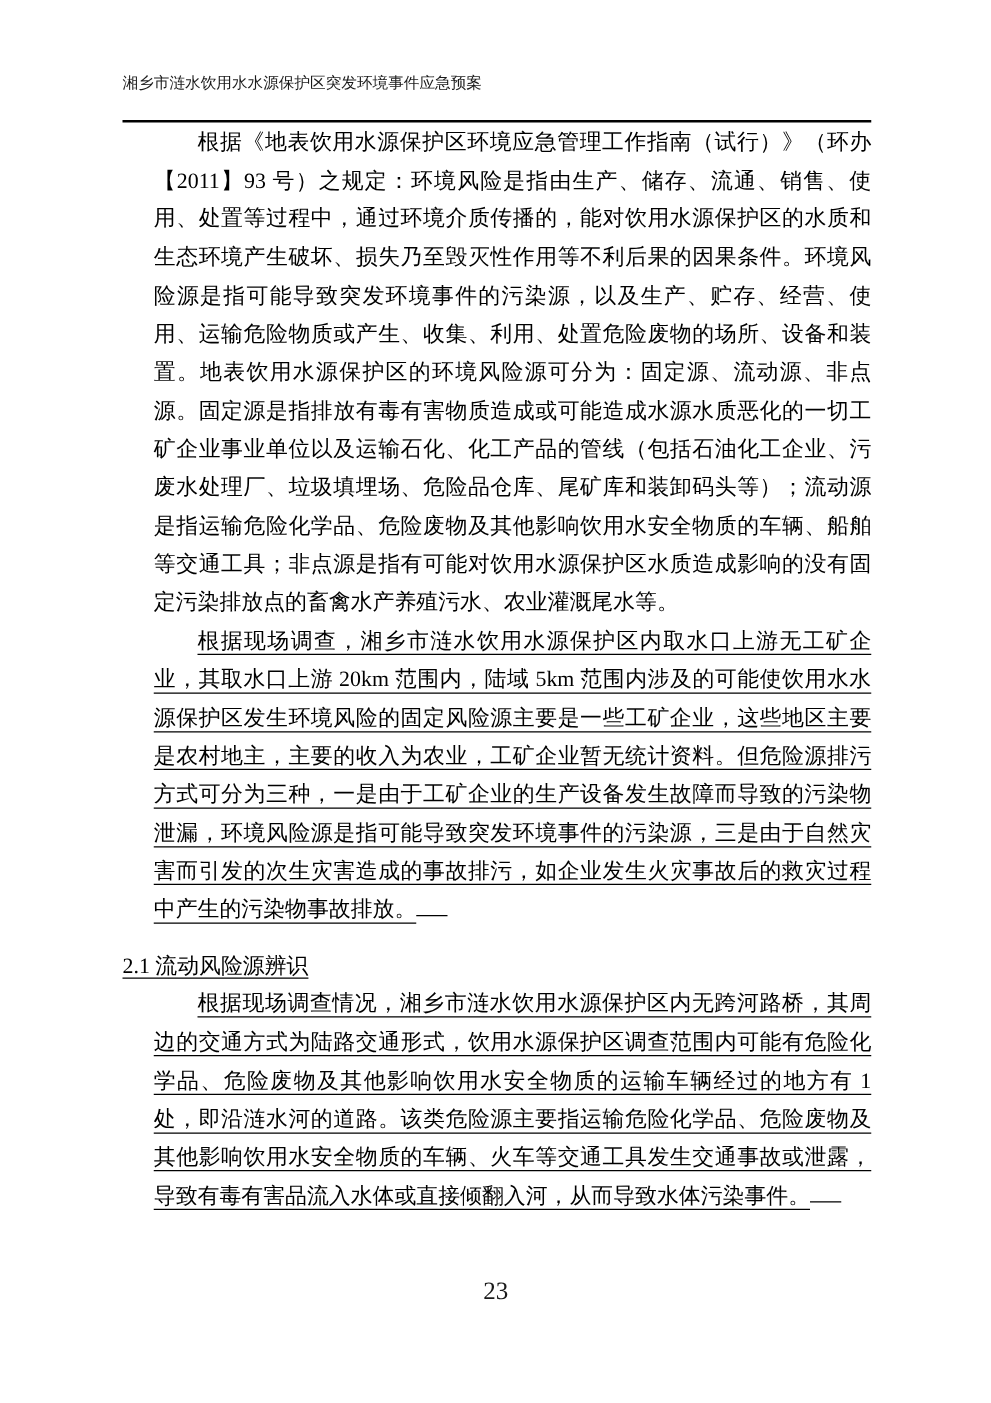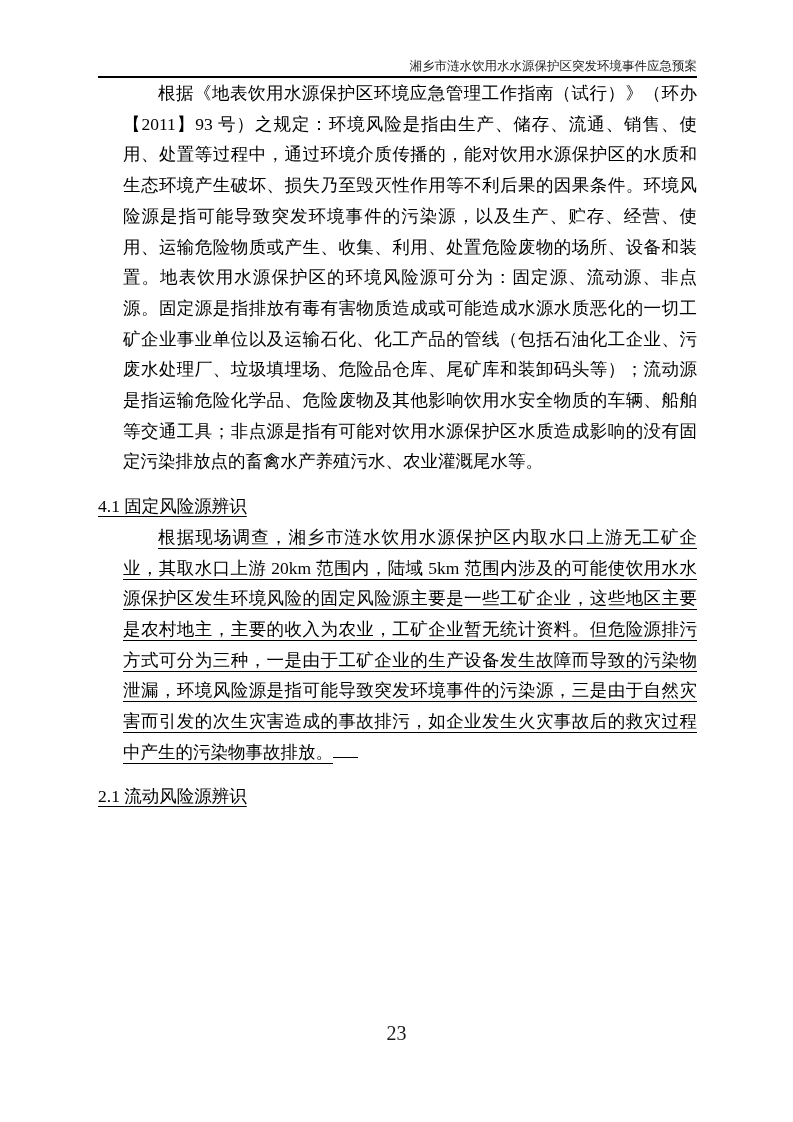--- a/index.html
+++ b/index.html
@@ -8,24 +8,24 @@
     position: relative;
     width: 793px;
     height: 1122px;
     background: #ffffff;
     color: #000000;
     font-family: "Liberation Serif", "DejaVu Serif", serif;
     overflow: hidden;
   }
   .header {
     margin: 58px 96px 0 98px;
-    text-align: right;
+    text-align: left;
     font-size: 12.5px;
     line-height: 16px;
-    padding-bottom: 2px;
+    padding-bottom: 22px;
     border-bottom: 2px solid #000000;
     color: #1a1a1a;
   }
   .content {
     margin: 0 96px 0 98px;
   }
   .doc-title {
     font-size: 22.5px;
     font-weight: bold;
     text-align: center;
@@ -81,26 +81,26 @@
   <div class="header">
     <span>湘乡市涟水饮用水水源保护区突发环境事件应急预案</span>
   </div>
 
   <div class="content">
 
 
     <p class="body indent intro">根据《地表饮用水源保护区环境应急管理工作指南（试行）》（环办【2011】93 号）之规定：环境风险是指由生产、储存、流通、销售、使用、处置等过程中，通过环境介质传播的，能对饮用水源保护区的水质和生态环境产生破坏、损失乃至毁灭性作用等不利后果的因果条件。环境风险源是指可能导致突发环境事件的污染源，以及生产、贮存、经营、使用、运输危险物质或产生、收集、利用、处置危险废物的场所、设备和装置。地表饮用水源保护区的环境风险源可分为：固定源、流动源、非点源。固定源是指排放有毒有害物质造成或可能造成水源水质恶化的一切工矿企业事业单位以及运输石化、化工产品的管线（包括石油化工企业、污废水处理厂、垃圾填埋场、危险品仓库、尾矿库和装卸码头等）；流动源是指运输危险化学品、危险废物及其他影响饮用水安全物质的车辆、船舶等交通工具；非点源是指有可能对饮用水源保护区水质造成影响的没有固定污染排放点的畜禽水产养殖污水、农业灌溉尾水等。</p>
 
     <div class="section">
-      <h2 class="section-heading">4.1 固定风险源辨识</h2>
       <p class="body indent"><span class="underlined-text">根据现场调查，湘乡市涟水饮用水源保护区内取水口上游无工矿企业，其取水口上游 20km 范围内，陆域 5km 范围内涉及的可能使饮用水水源保护区发生环境风险的固定风险源主要是一些工矿企业，这些地区主要是农村地主，主要的收入为农业，工矿企业暂无统计资料。但危险源排污方式可分为三种，一是由于工矿企业的生产设备发生故障而导致的污染物泄漏，环境风险源是指可能导致突发环境事件的污染源，三是由于自然灾害而引发的次生灾害造成的事故排污，如企业发生火灾事故后的救灾过程中产生的污染物事故排放。</span><span class="tail-underline"></span></p>
     </div>
 
     <div class="section">
       <h2 class="section-heading">2.1 流动风险源辨识</h2>
+      <p class="body indent"><span class="underlined-text">根据现场调查情况，湘乡市涟水饮用水源保护区内无跨河路桥，其周边的交通方式为陆路交通形式，饮用水源保护区调查范围内可能有危险化学品、危险废物及其他影响饮用水安全物质的运输车辆经过的地方有 1 处，即沿涟水河的道路。该类危险源主要指运输危险化学品、危险废物及其他影响饮用水安全物质的车辆、火车等交通工具发生交通事故或泄露，导致有毒有害品流入水体或直接倾翻入河，从而导致水体污染事件。</span><span class="tail-underline"></span></p>
     </div>
 
   </div>
 
   <div class="footer">
     <span>23</span>
   </div>
 
 </div>
 

